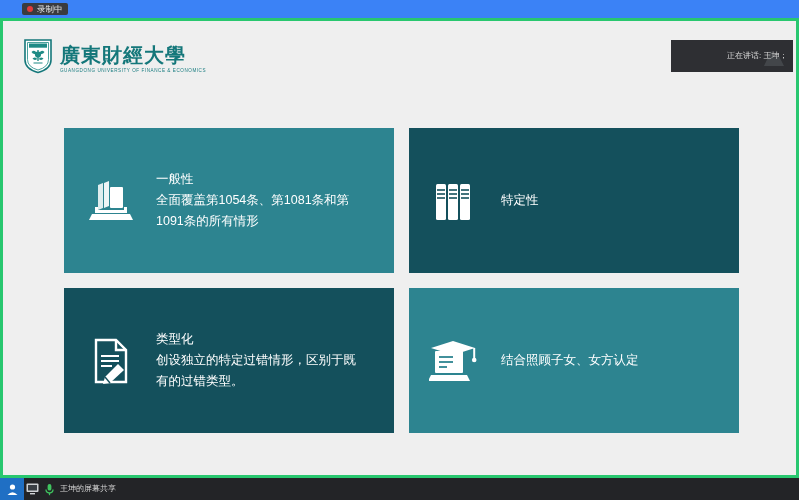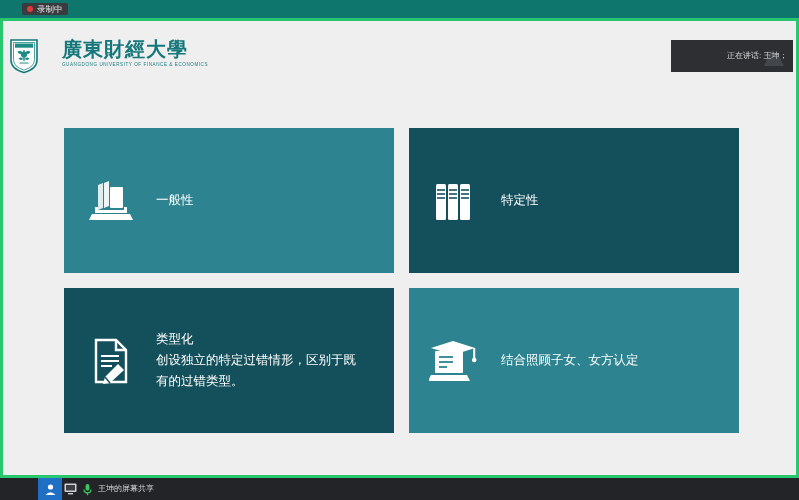--- a/index.html
+++ b/index.html
@@ -14,21 +14,21 @@
   .conf-window {
     position: relative;
     width: 799px; height: 500px;
     background: #1f2023;
   }
 
   
   .top-bar {
     position: absolute; left: 0; top: 0;
     width: 799px; height: 18px;
-    background: #0f766e;
+    background: #3b82f6;
     display: flex; align-items: center;
   }
   .rec-pill {
     display: flex; align-items: center;
     gap: 4px;
     margin-left: 22px;
     padding: 1px 5px;
     background: #3a3b3f;
     border-radius: 2px;
   }
@@ -56,22 +56,22 @@
   }
   .slide {
     position: absolute;
     left: 0; top: 0; right: 0; bottom: 0;
     background: #efefef;
   }
 
   
   .logo {
     position: absolute;
-    left: 6px; top: 17px;
-    display: flex; align-items: flex-start; gap: 23px;
+    left: 20px; top: 17px;
+    display: flex; align-items: flex-end; gap: 7px;
   }
   .logo-shield {
     width: 30px; height: 36px;
     position: relative;
     flex: none;
   }
   .logo-text { display: flex; flex-direction: column; gap: 2px; }
   .logo-cn {
     font-family: "DejaVu Serif", "Liberation Serif", serif;
     font-size: 20px; font-weight: bold;
@@ -179,21 +179,20 @@
   }
 
   
   .taskbar {
     position: absolute;
     left: 0; bottom: 0;
     width: 799px; height: 22px;
     background: #232427;
     display: flex; align-items: center;
     gap: 0px;
-    padding-left: 38px;
   }
   .tb-start {
     width: 24px; height: 22px;
     background: #1f6fc4;
     display: flex; align-items: center; justify-content: center;
     flex: none;
   }
   .tb-icon {
     width: 17px; height: 22px;
     display: flex; align-items: center; justify-content: center;
@@ -267,20 +266,21 @@
                 <path d="M13 9 L13 34 L18 32 L18 7 Z" opacity="0.85"></path>
                 <path d="M19 7 L19 32 L24 30 L24 5 Z" opacity="0.92"></path>
                 <rect x="25" y="11" width="13" height="21" rx="1"></rect>
                 <path d="M10 31 L10 37 L42 37 L42 31 L39 31 L39 34 L13 34 L13 31 Z"></path>
                 <path d="M7 38 L45 38 L48 44 L4 44 Z"></path>
               </g>
             </svg>
           </div>
           <div class="card-body">
             <div class="card-heading">一般性</div>
+            <div class="card-desc">全面覆盖第1054条、第1081条和第1091条的所有情形</div>
           </div>
         </div>
 
         <div class="card dark">
           <div class="card-icon">
             <svg width="48" height="46" viewBox="0 0 48 46">
               <g fill="#ffffff">
                 <rect x="4" y="6" width="10" height="36" rx="1.5"></rect>
                 <rect x="16" y="6" width="10" height="36" rx="1.5"></rect>
                 <rect x="28" y="6" width="10" height="36" rx="1.5"></rect>

